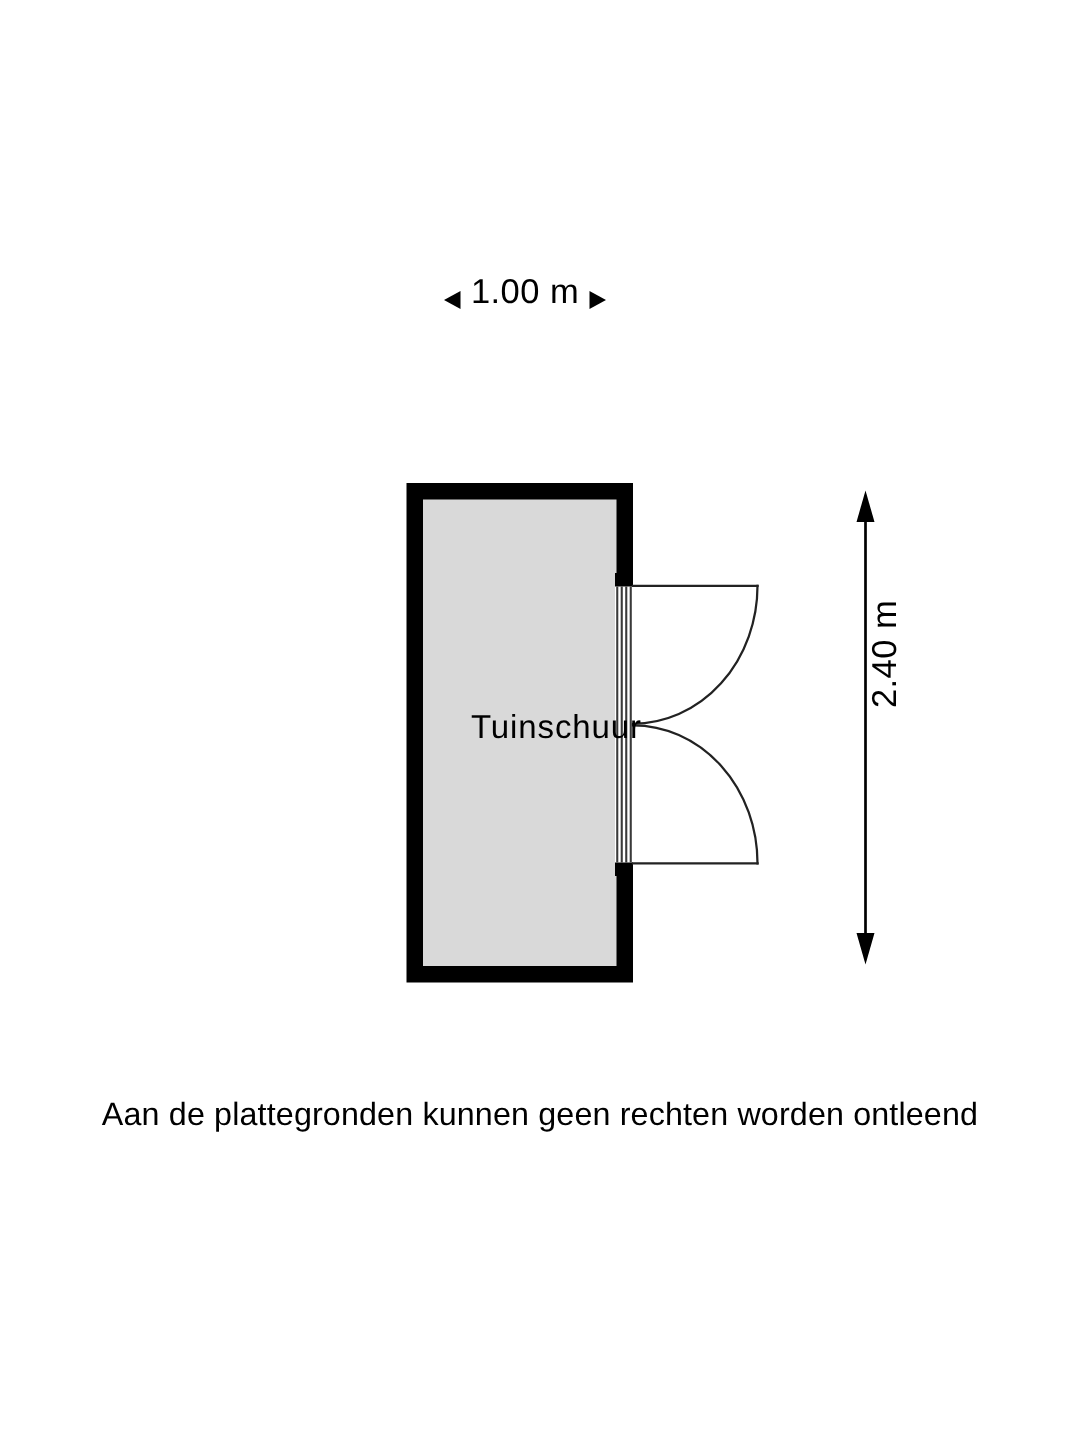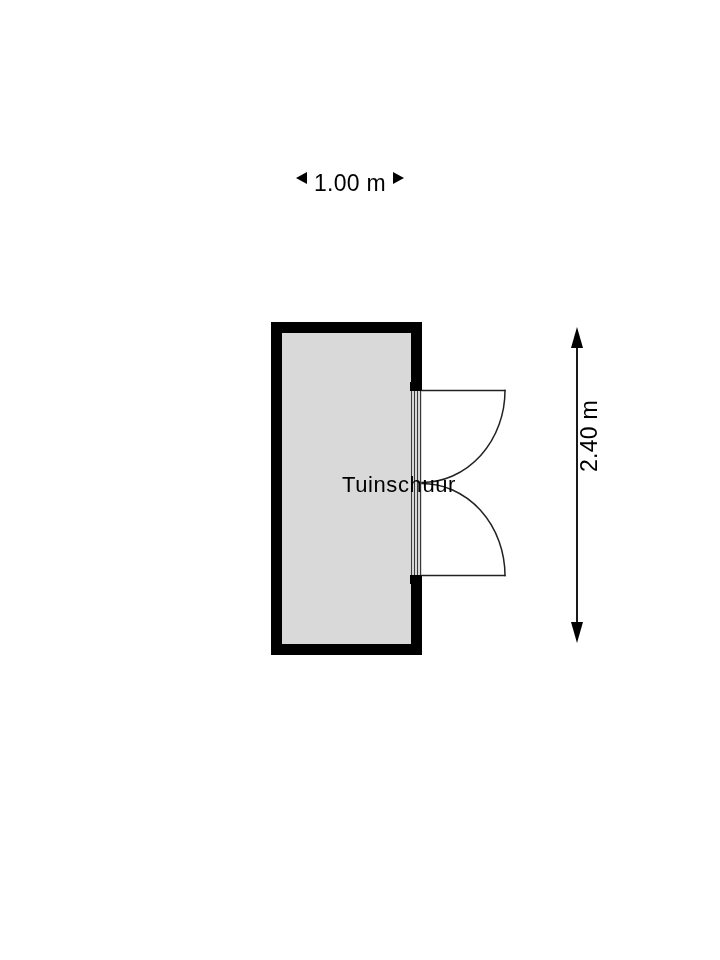--- a/index.html
+++ b/index.html
@@ -27,21 +27,21 @@
   }
 
   
   .dim-horizontal {
     position: absolute;
     left: 275px;
     top: 172px;
     width: 150px;
     height: 34px;
     display: flex;
-    align-items: flex-start;
+    align-items: flex-end;
     justify-content: center;
     gap: 7px;
   }
   .dim-horizontal .dim-text {
     font-size: 23px;
     line-height: 1;
     letter-spacing: 0.3px;
     white-space: nowrap;
   }
   .tri {
@@ -82,22 +82,21 @@
 
   
   .room-label {
     position: absolute;
     left: 282px;
     top: 473px;
     width: 146px;
     height: 24px;
     display: flex;
     align-items: center;
-    justify-content: center;
-    margin-left: 44px;
+    justify-content: flex-end;
   }
   .room-label .room-name {
     font-size: 22px;
     line-height: 1;
     letter-spacing: 0.6px;
     white-space: nowrap;
   }
 
   
   .footer {
@@ -160,13 +159,14 @@
 
 <div class="dim-vertical-text">
   <span class="dim-text">2.40 m</span>
 </div>
 
 <div class="room-label">
   <span class="room-name">Tuinschuur</span>
 </div>
 
 <div class="footer">
+  <div class="footer-line">Aan de plattegronden kunnen geen rechten worden ontleend</div>
 </div>
 
 </body></html>

